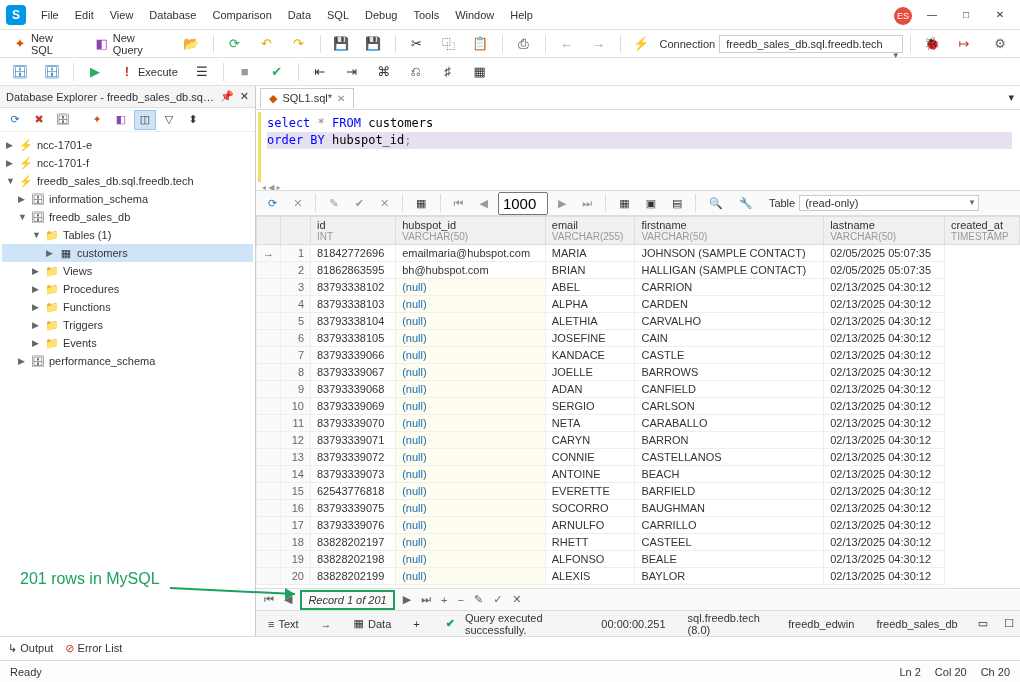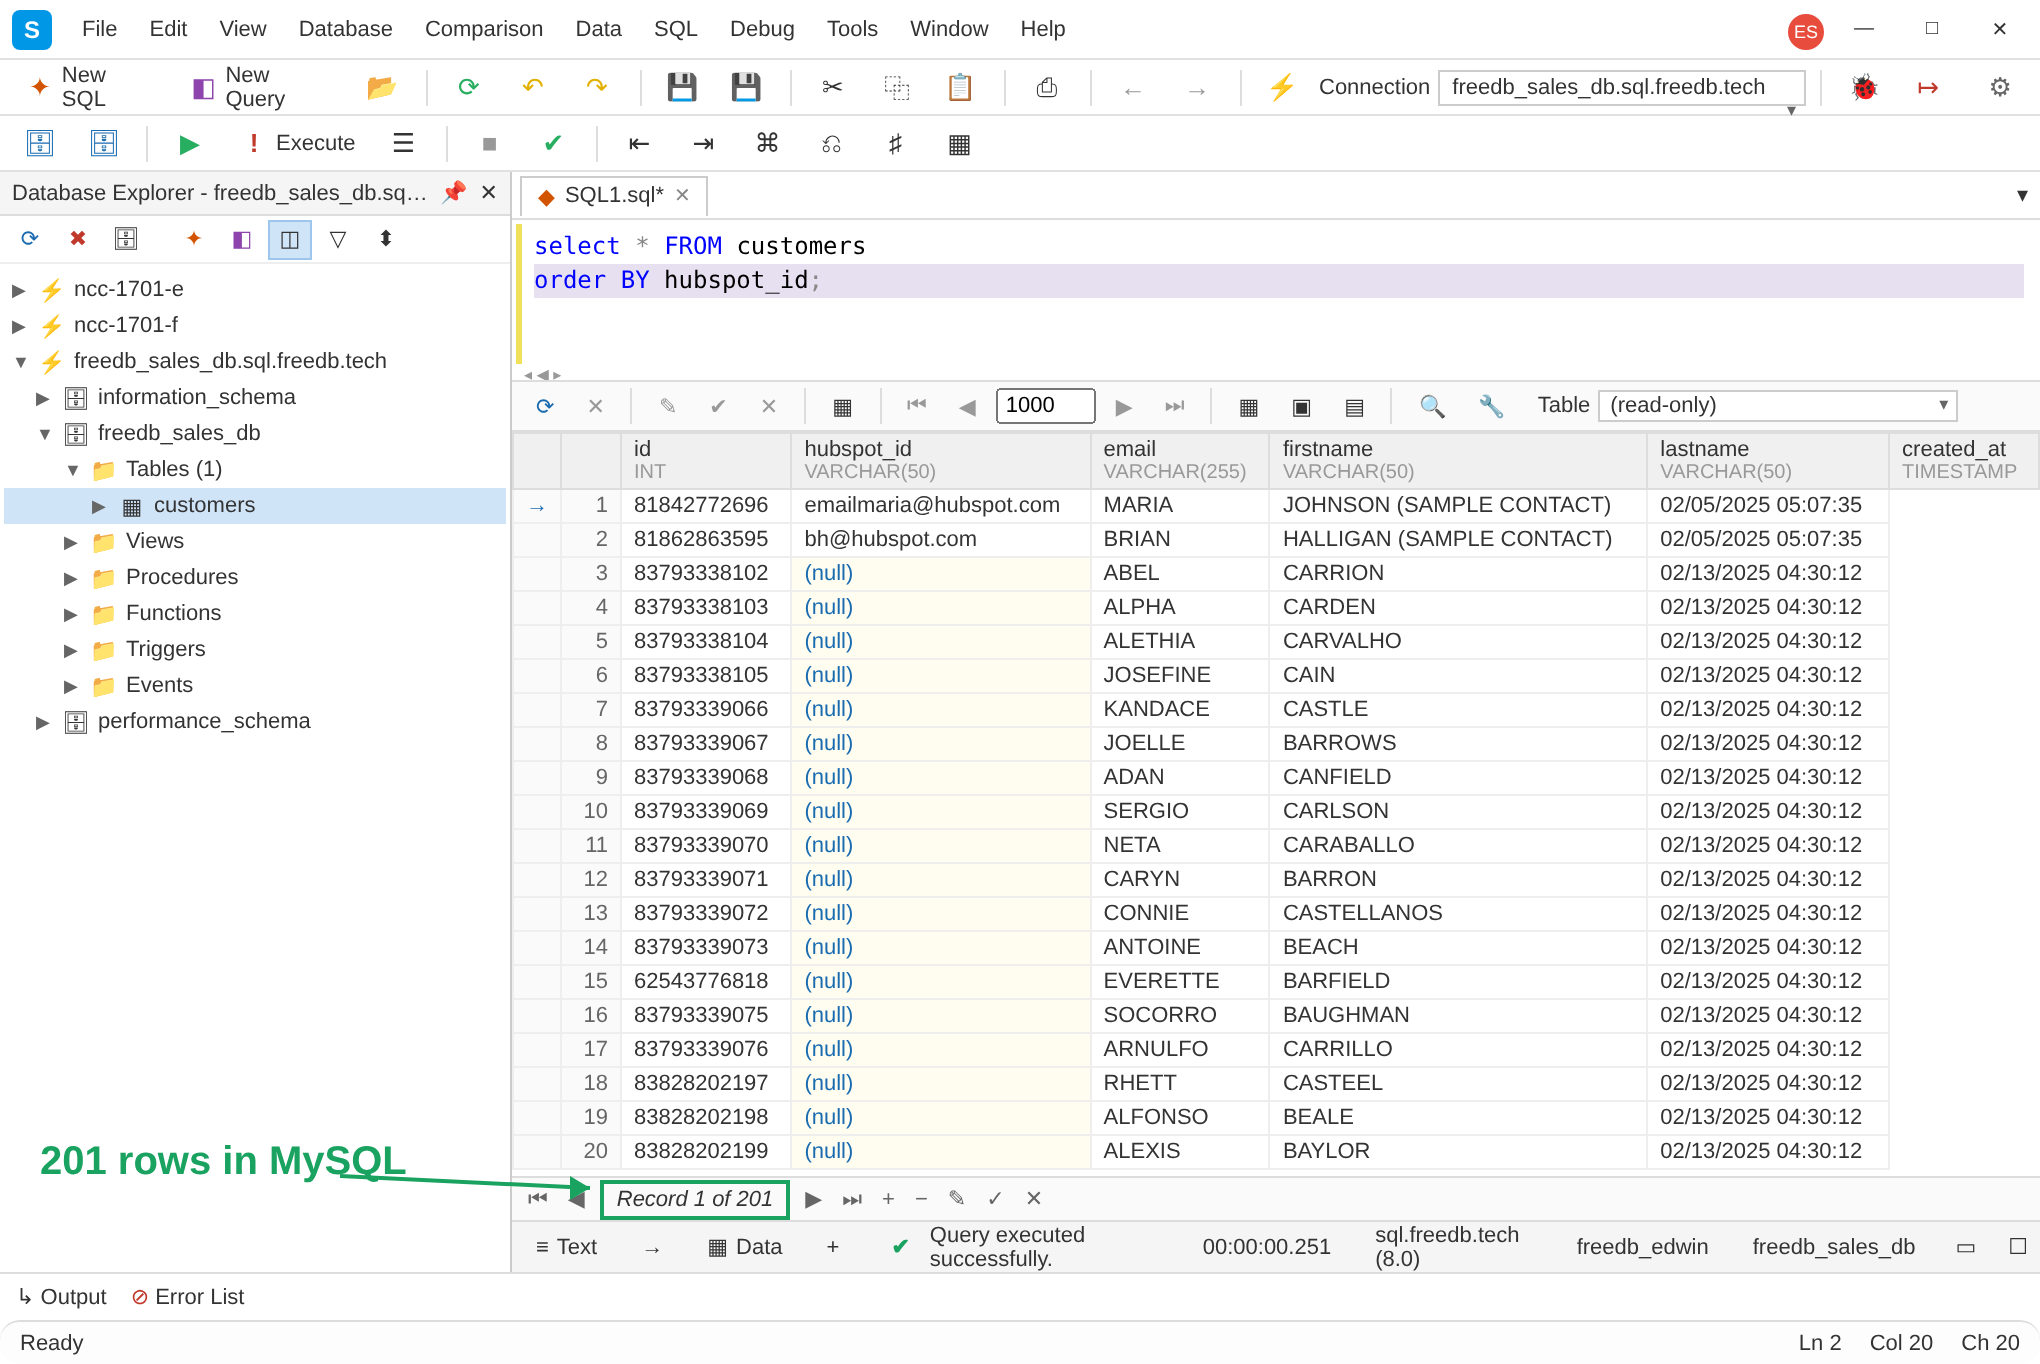--- a/index.html
+++ b/index.html
@@ -42,21 +42,21 @@
 .tab-bar { height: 24px; display: flex; align-items: center; border-bottom: 1px solid #ddd; padding-left: 4px; }
 .tab { padding: 3px 8px; border: 1px solid #ccc; border-bottom: none; background: #fff; display: flex; align-items: center; gap: 5px; font-size: 11px; }
 .tab .close-x { font-size: 10px; color: #888; cursor: pointer; }
 .sql-editor { min-height: 70px; padding: 3px 6px; font-family: Consolas, monospace; font-size: 12px; border-left: 3px solid #f1e05a; margin: 2px; line-height: 1.4; }
 .kw-blue { color: #0000ff; }
 .kw-gray { color: #888; }
 .kw-ident { color: #000; }
 .splitter { height: 6px; display: flex; align-items: center; justify-content: flex-start; padding-left: 6px; color: #999; font-size: 8px; }
 
 .grid-toolbar { height: 26px; display: flex; align-items: center; padding: 0 6px; gap: 4px; border-top: 1px solid #ddd; border-bottom: 1px solid #ddd; background: #fafafa; }
-.grid-toolbar input { width: 50px; font-size: 11px; padding: 1px 3px; }
+.grid-toolbar input { width: 50px; font-size: 15px; padding: 1px 3px; }
 .grid-combo { border: 1px solid #ccc; padding: 1px 18px 1px 5px; font-size: 11px; min-width: 180px; background: #fff; position: relative; }
 .grid-combo::after { content: "▾"; position: absolute; right: 4px; font-size: 9px; color: #666; }
 
 .grid-wrap { flex: 1; overflow: auto; position: relative; }
 .grid { border-collapse: collapse; font-size: 11px; width: 100%; }
 .grid th { background: #f0f0f0; border: 1px solid #ddd; padding: 2px 6px; text-align: left; font-weight: normal; }
 .grid th .col-name { color: #333; }
 .grid th .col-type { color: #999; font-size: 10px; display: block; }
 .grid td { border: 1px solid #eee; padding: 2px 6px; white-space: nowrap; }
 .grid td.rownum { color: #666; text-align: right; background: #fafafa; width: 28px; }
@@ -66,24 +66,24 @@
 
 .grid-footer { height: 22px; display: flex; align-items: center; padding: 0 6px; gap: 6px; font-size: 11px; border-top: 1px solid #ddd; background: #fafafa; }
 .record-box { border: 2px solid #1aa260; padding: 2px 6px; font-style: italic; }
 .nav-btn { cursor: pointer; color: #666; padding: 0 2px; }
 
 .bottom-tabs { height: 26px; display: flex; align-items: center; border-top: 1px solid #ddd; background: #f5f5f5; padding: 0 6px; gap: 10px; font-size: 11px; }
 .btab { display: flex; align-items: center; gap: 4px; padding: 2px 6px; cursor: pointer; }
 .status-ok { color: #1aa260; font-weight: bold; }
 
 .footer-tabs { height: 24px; display: flex; align-items: center; padding: 0 8px; gap: 12px; border-top: 1px solid #ddd; font-size: 11px; }
-.statusbar { height: 22px; display: flex; align-items: center; padding: 0 10px; border-top: 1px solid #ddd; font-size: 11px; background: #fdfdfd; border-radius: 10px; }
+.statusbar { height: 22px; display: flex; align-items: center; padding: 0 10px; border-top: 1px solid #ddd; font-size: 11px; background: #fdfdfd; }
 .statusbar .right { margin-left: auto; display: flex; gap: 14px; }
 
-.annotation { position: absolute; left: 20px; top: 570px; color: #1aa260; font-size: 20px; font-weight: 700; pointer-events: none; }
+.annotation { position: absolute; left: 20px; top: 570px; color: #1aa260; font-size: 16px; font-weight: 400; pointer-events: none; }
 
 svg.arrow-svg { position: absolute; pointer-events: none; }
 </style>
 </head>
 <body>
 
 <div class="titlebar">
   <div class="app-icon">S</div>
   <div class="menu-bar">
     <span class="menu-item">File</span>

